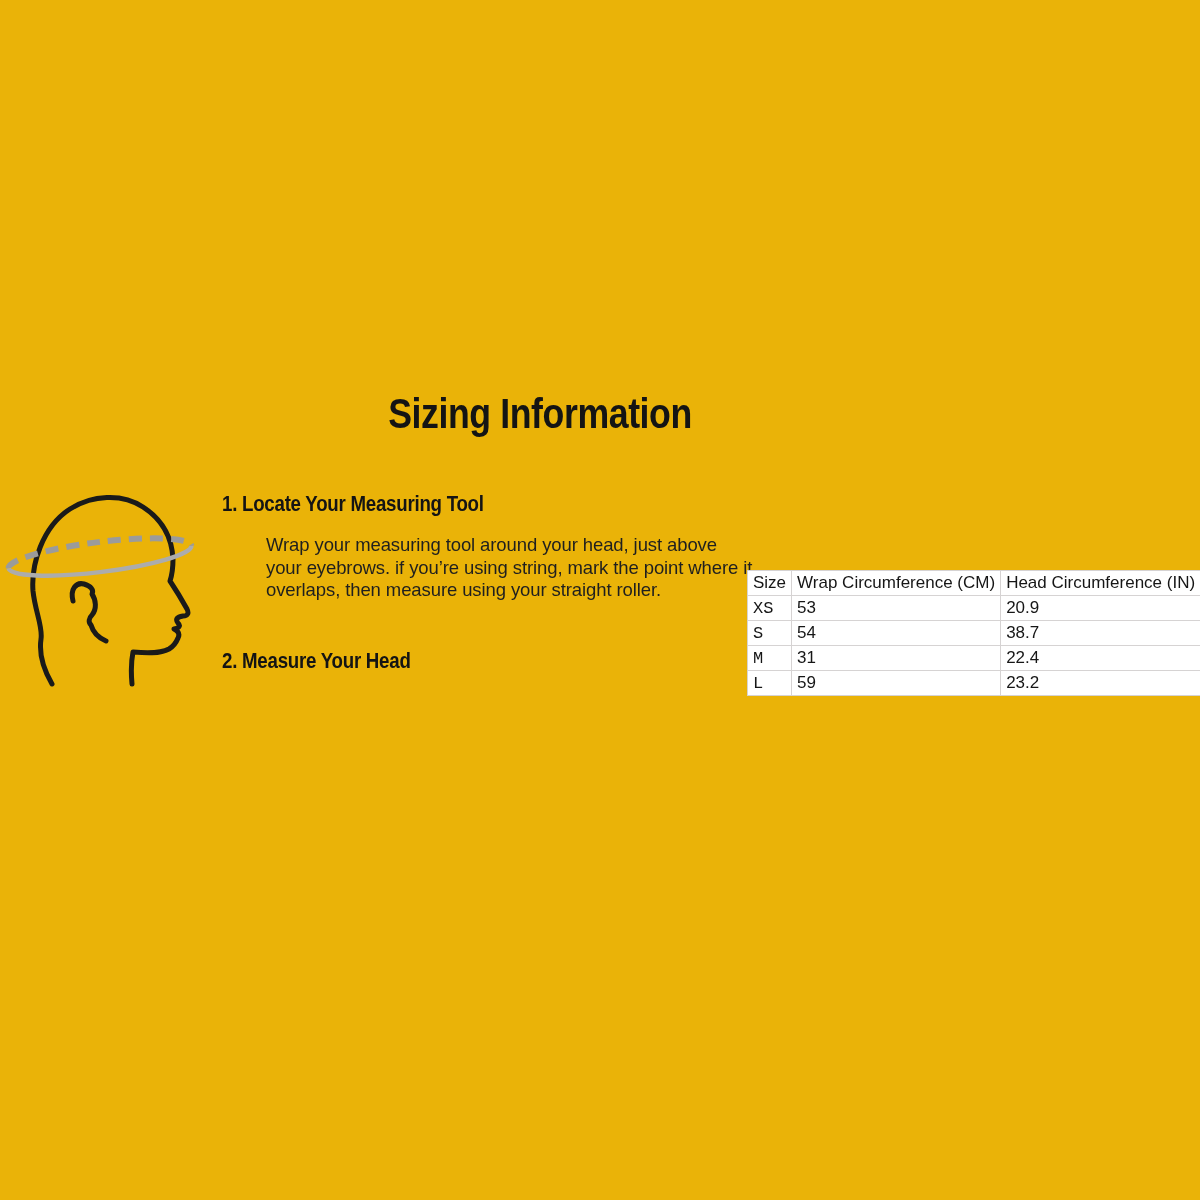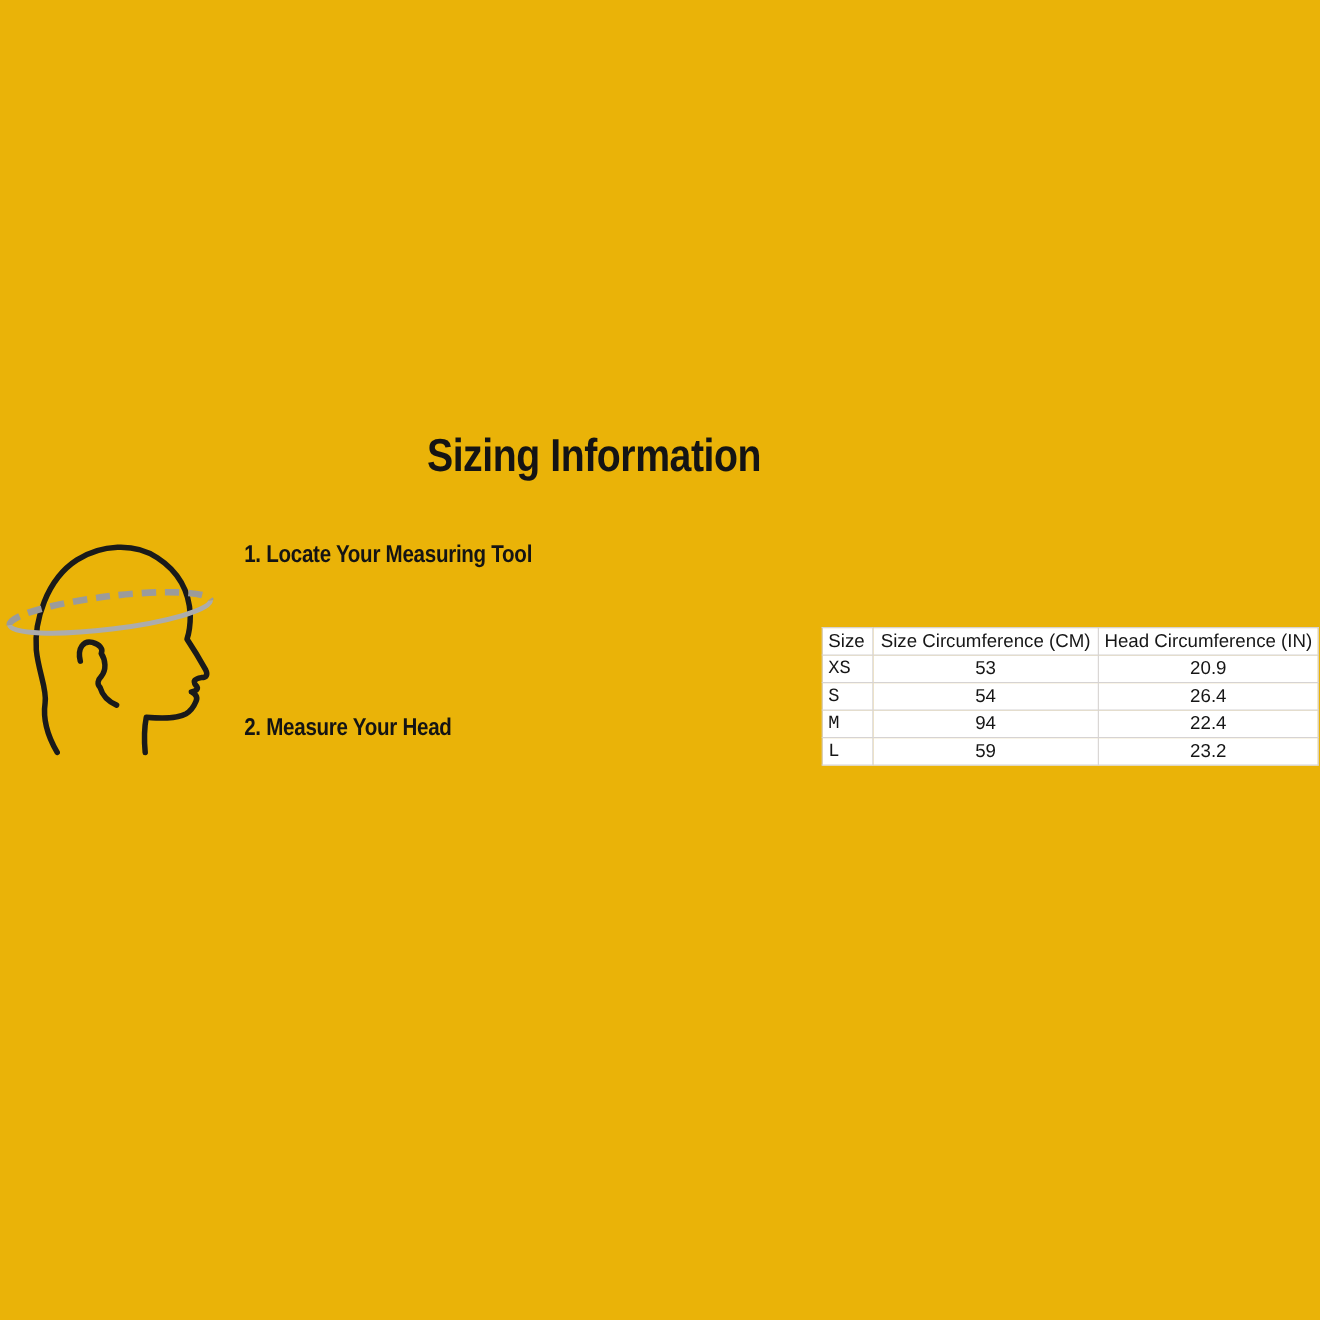--- a/index.html
+++ b/index.html
@@ -70,21 +70,21 @@
     font-weight: normal;
     white-space: nowrap;
     background: #ffffff;
     margin-top: 38px;
   }
   .size-table th { text-align: center; }
   .size-table th.col-size { width: 46px; text-align: left; }
   .size-table th.col-cm { width: 205px; }
   .size-table th.col-in { width: 197px; }
   .size-table td.size-cell { text-align: left; font-family: Liberation Mono, monospace; }
-  .size-table td.num-cell { text-align: center; }
+  .size-table td.num-cell { text-align: left; }
 </style>
 </head>
 <body>
 
 <div class="canvas">
 
   <h1 class="page-title">Sizing Information</h1>
 
   <svg class="illustration" viewBox="0 0 200 215" xmlns="http://www.w3.org/2000/svg">
     <g fill="none" stroke="#1a1a1a" stroke-width="5" stroke-linecap="round" stroke-linejoin="round">
@@ -111,46 +111,47 @@
                C 91 149, 97 155, 104 158"></path>
     </g>
     <g fill="none" transform="rotate(-7 98 74)">
       <path d="M 6 74 A 92 15 0 0 0 190 74" stroke="#acacac" stroke-width="4.5"></path>
       <path d="M 6 74 A 92 15 0 0 1 190 74" stroke="#9b9b9b" stroke-width="6" stroke-dasharray="13 8"></path>
     </g>
   </svg>
 
   <h2 class="section-heading heading-1">1. Locate Your Measuring Tool</h2>
 
+  <p class="body-para para-1">Wrap your measuring tool around your head, just above your eyebrows. if you’re using string, mark the point where it overlaps, then measure using your straight roller.</p>
 
   <h2 class="section-heading heading-2">2. Measure Your Head</h2>
 
 
   <table class="size-table">
     <thead>
       <tr>
         <th class="col-size">Size</th>
-        <th class="col-cm">Size Circumference (CM)</th>
+        <th class="col-cm">Wrap Circumference (CM)</th>
         <th class="col-in">Head Circumference (IN)</th>
       </tr>
     </thead>
     <tbody>
       <tr>
         <td class="size-cell">XS</td>
         <td class="num-cell">53</td>
         <td class="num-cell">20.9</td>
       </tr>
       <tr>
         <td class="size-cell">S</td>
         <td class="num-cell">54</td>
-        <td class="num-cell">26.4</td>
+        <td class="num-cell">38.7</td>
       </tr>
       <tr>
         <td class="size-cell">M</td>
-        <td class="num-cell">94</td>
+        <td class="num-cell">31</td>
         <td class="num-cell">22.4</td>
       </tr>
       <tr>
         <td class="size-cell">L</td>
         <td class="num-cell">59</td>
         <td class="num-cell">23.2</td>
       </tr>
     </tbody>
   </table>
 

